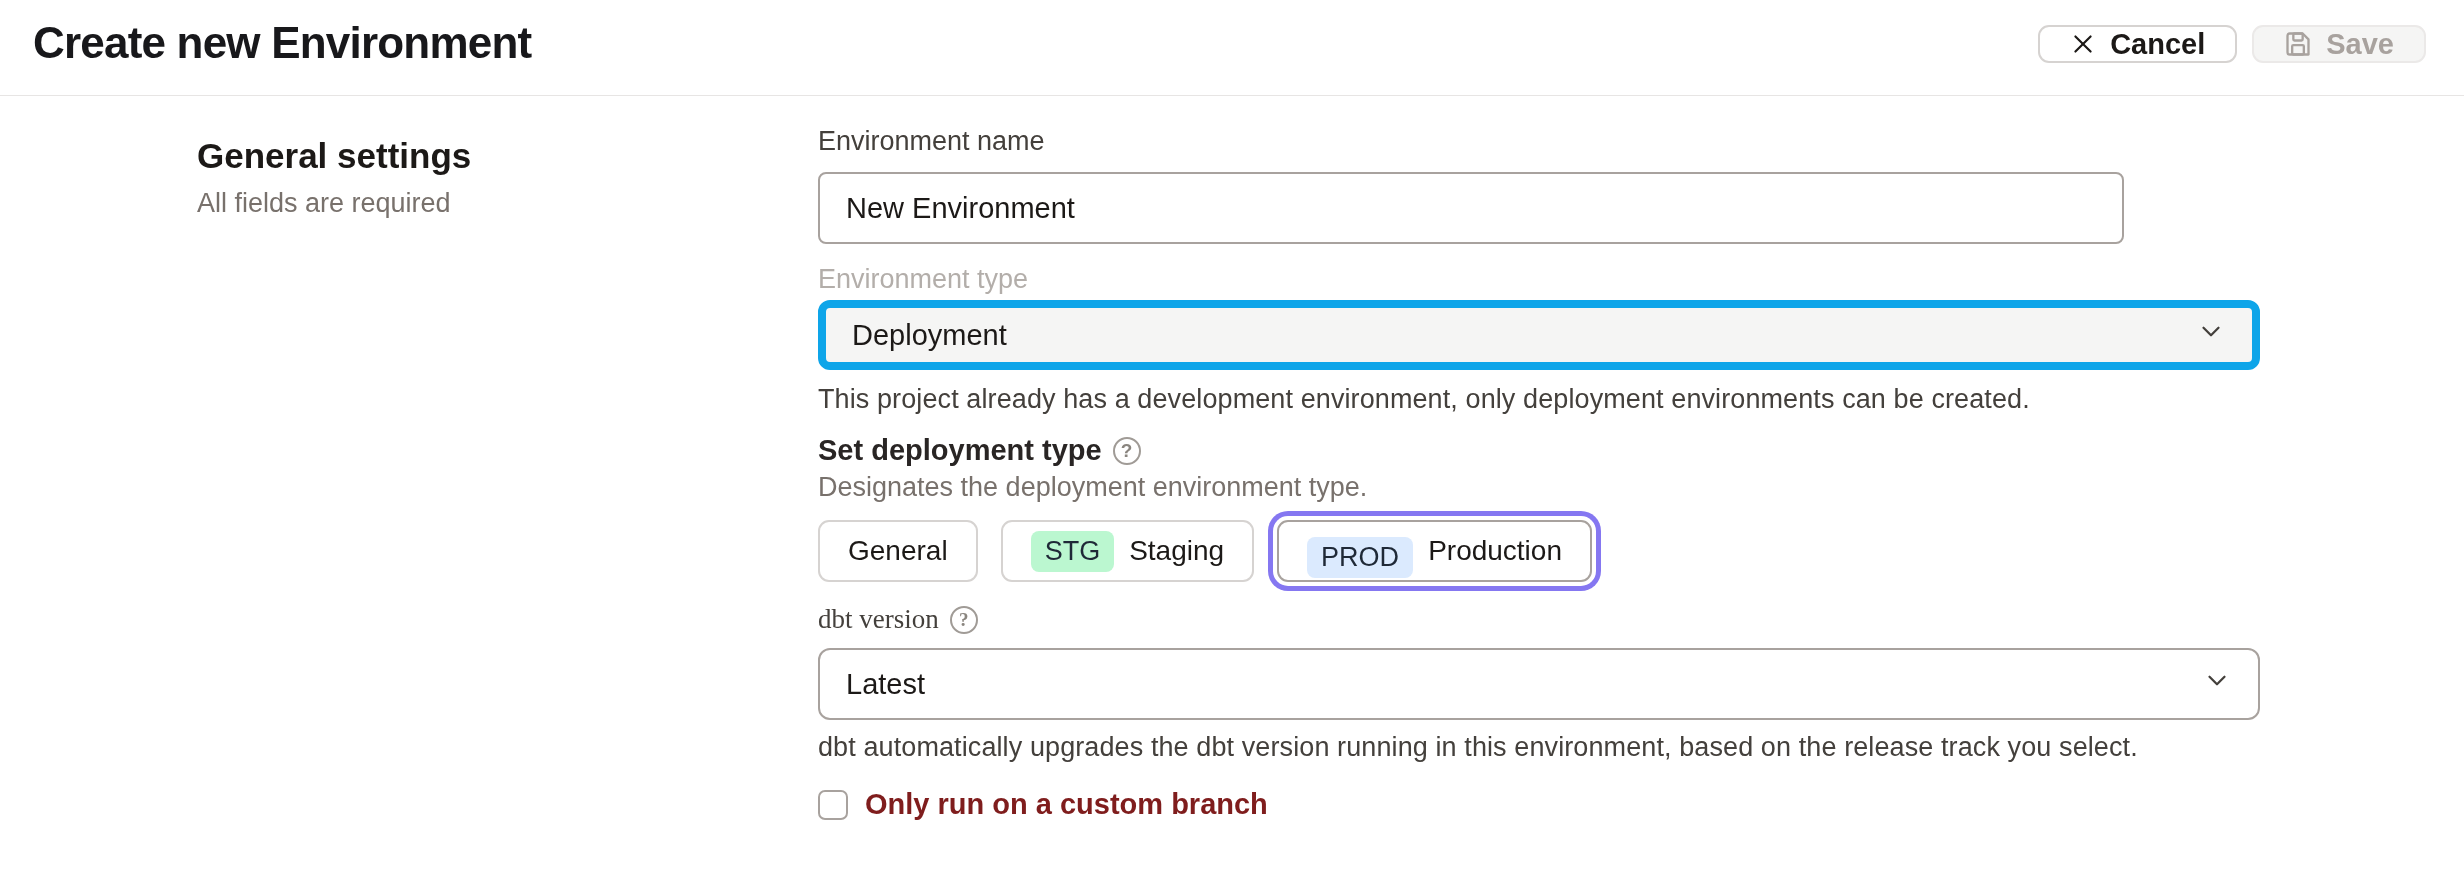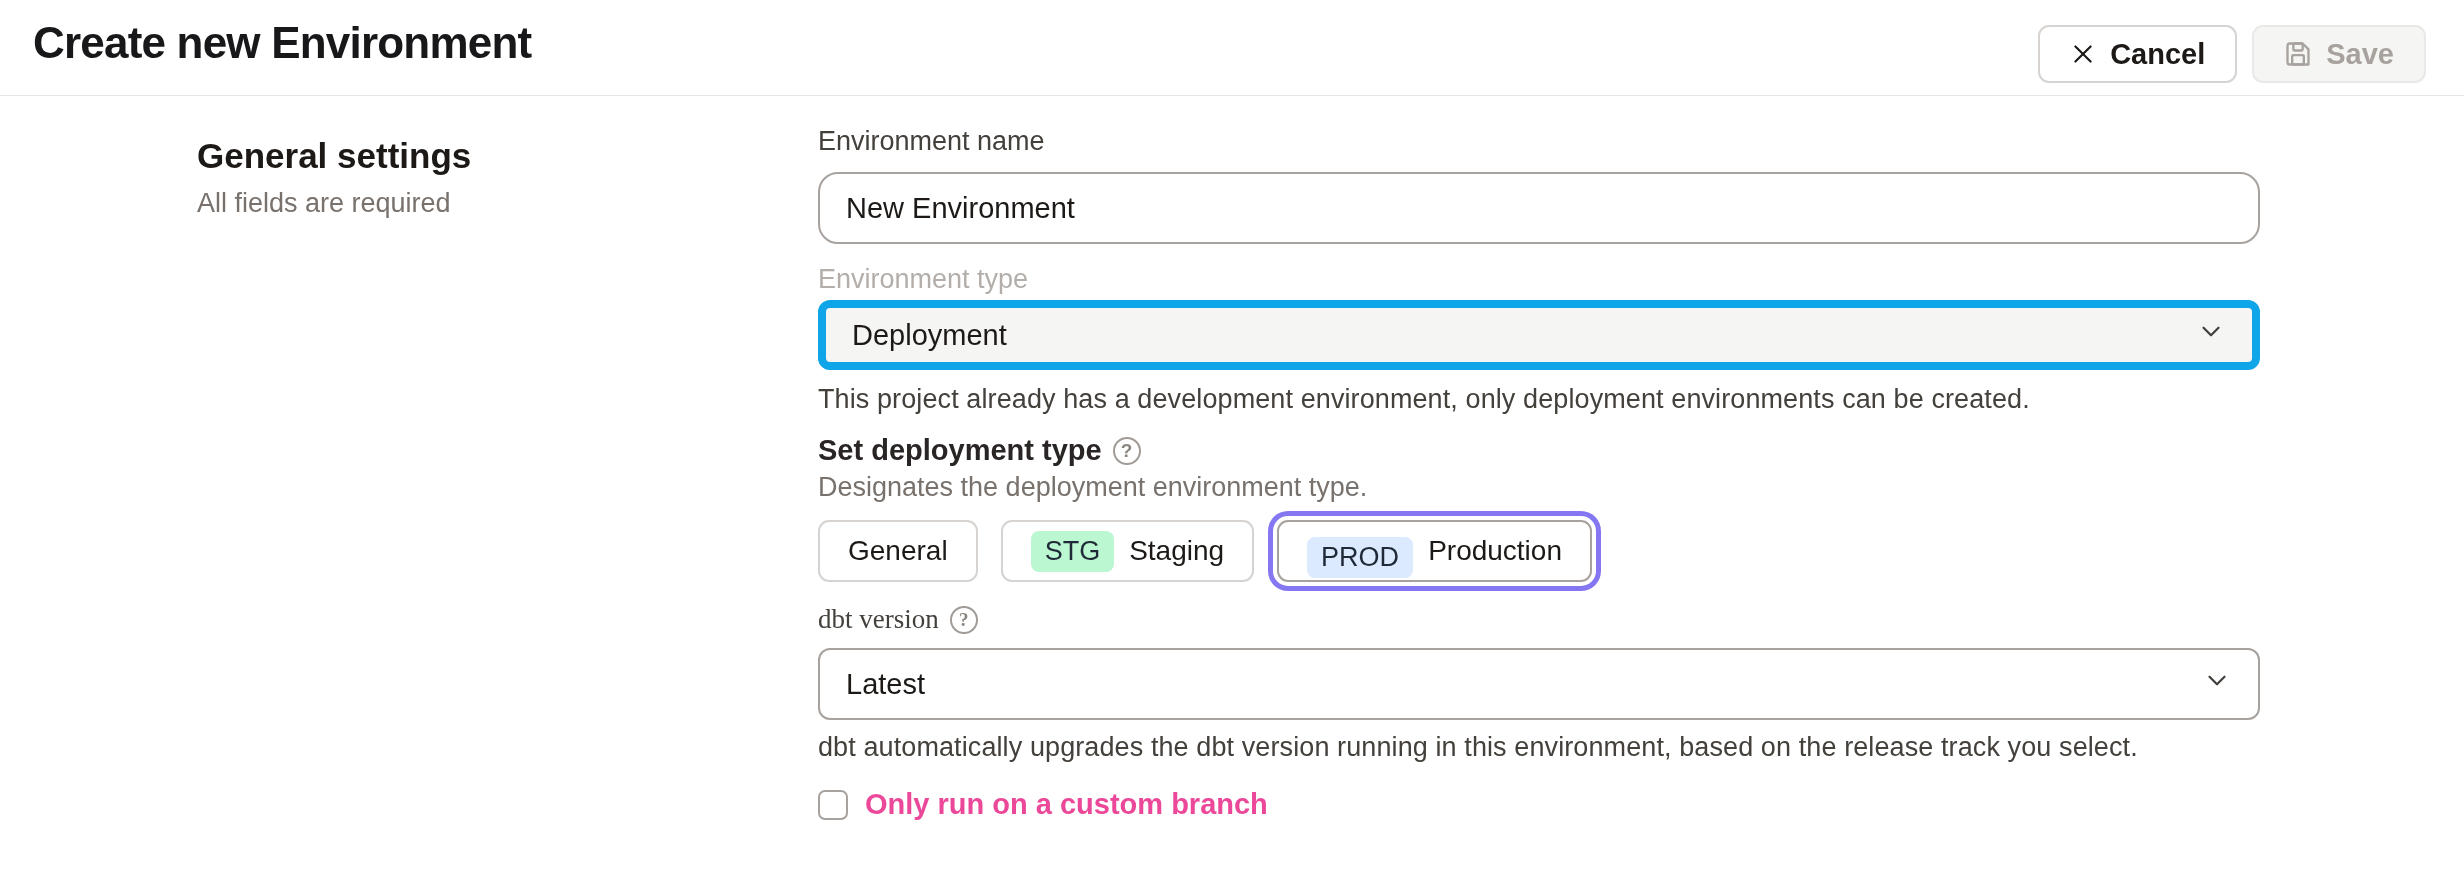--- a/index.html
+++ b/index.html
@@ -23,21 +23,21 @@
     position: absolute; left: 33px; top: 18px;
     font-size: 44px; font-weight: 700; letter-spacing: -0.8px;
     color: #18181b;
   }
   .header-actions {
     position: absolute; top: 25px; right: 38px;
     display: flex; gap: 15px; align-items: center;
   }
   .btn {
     display: inline-flex; align-items: center; justify-content: center;
-    gap: 14px; height: 58px; padding: 0 30px;
+    gap: 14px; height: 38px; padding: 0 30px;
     border-radius: 11px; font-size: 29px; font-weight: 600;
     font-family: inherit; cursor: pointer;
   }
   .btn-cancel {
     background: #ffffff; border: 2px solid #d6d3d1; color: #1c1917;
   }
   .btn-save {
     background: #f5f5f4; border: 2px solid #ebe9e8; color: #a8a29e;
     cursor: default;
   }
@@ -56,22 +56,22 @@
   
   .form-label {
     position: absolute; left: 818px;
     font-size: 27px; font-weight: 500; color: #44403c;
     display: flex; align-items: center; gap: 11px;
   }
   .form-label.disabled { color: #b3aeaa; }
   .form-label.strong { font-weight: 700; color: #292524; font-size: 29px; }
 
   .text-input {
-    position: absolute; left: 818px; width: 1442px; height: 72px;
-    border: 2px solid #a8a29e; border-radius: 20px;
+    position: absolute; left: 818px; width: 1306px; height: 72px;
+    border: 2px solid #a8a29e; border-radius: 8px;
     padding: 0 26px; font-size: 29px; color: #1c1917;
     font-family: inherit; background: #fff; outline: none;
   }
 
   .select {
     position: absolute; left: 818px; width: 1442px; height: 70px;
     border-radius: 12px; display: flex; align-items: center;
     padding: 0 26px; font-size: 29px; color: #1c1917;
     cursor: pointer;
   }
@@ -121,21 +121,21 @@
   
   .checkbox-row {
     position: absolute; left: 818px; top: 788px;
     display: flex; align-items: center; gap: 17px; cursor: pointer;
   }
   .checkbox-box {
     width: 30px; height: 30px; border: 2px solid #a8a29e; border-radius: 7px;
     background: #fff;
   }
   .checkbox-label {
-    font-size: 29px; font-weight: 600; color: #ec4899;
+    font-size: 29px; font-weight: 600; color: #7f1d1d;
   }
 </style>
 </head>
 <body>
 
 <div class="header">
   <div class="page-title">Create new Environment</div>
   <div class="header-actions">
     <button class="btn btn-cancel">
       <span>

